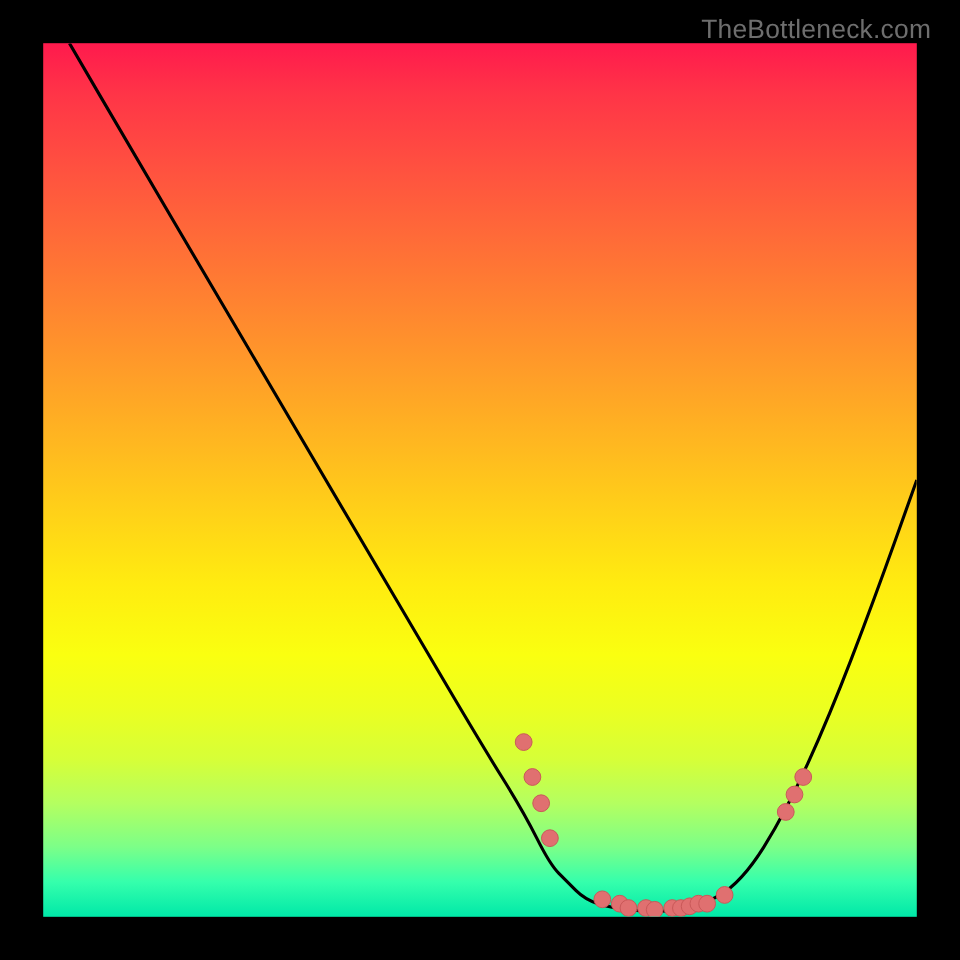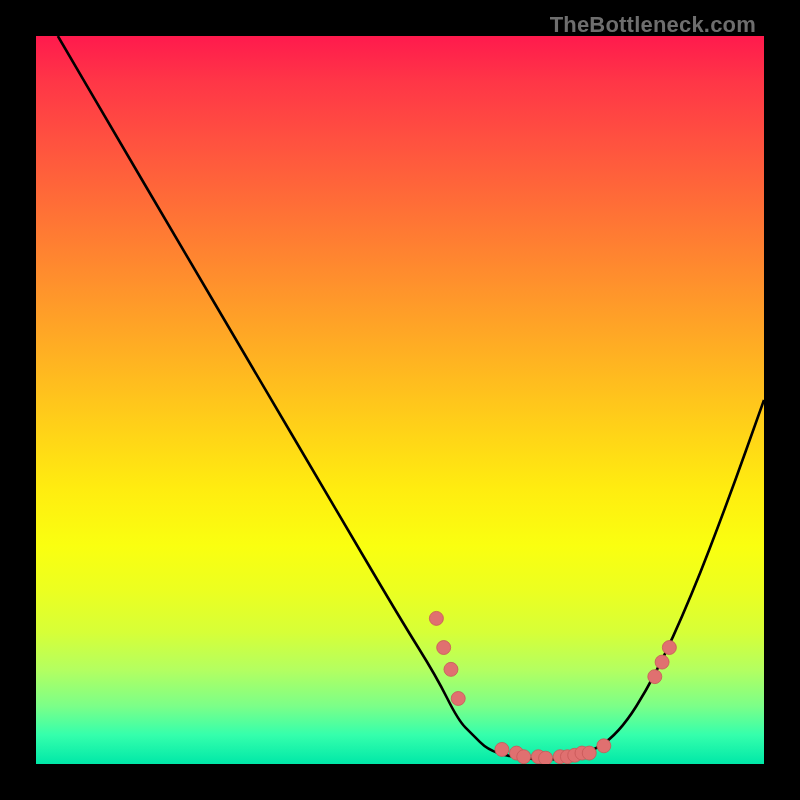--- a/index.html
+++ b/index.html
@@ -33,24 +33,24 @@
       #d6ff38 82%,
       #b4ff60 87%,
       #7cff88 92%,
       #35ffac 96%,
       #00e8a8 100%
     );
   }
   .watermark {
     position: absolute;
     top: 12px;
-    right: 44px;
+    right: 24px;
     font-family: Arial, Helvetica, sans-serif;
     font-size: 22px;
-    font-weight: 700;
+    font-weight: 400;
     color: #6e6e6e;
     letter-spacing: 0.2px;
   }
   svg.curve {
     position: absolute;
     left: 0; top: 0;
     width: 728px;
     height: 728px;
   }
   .pt {

